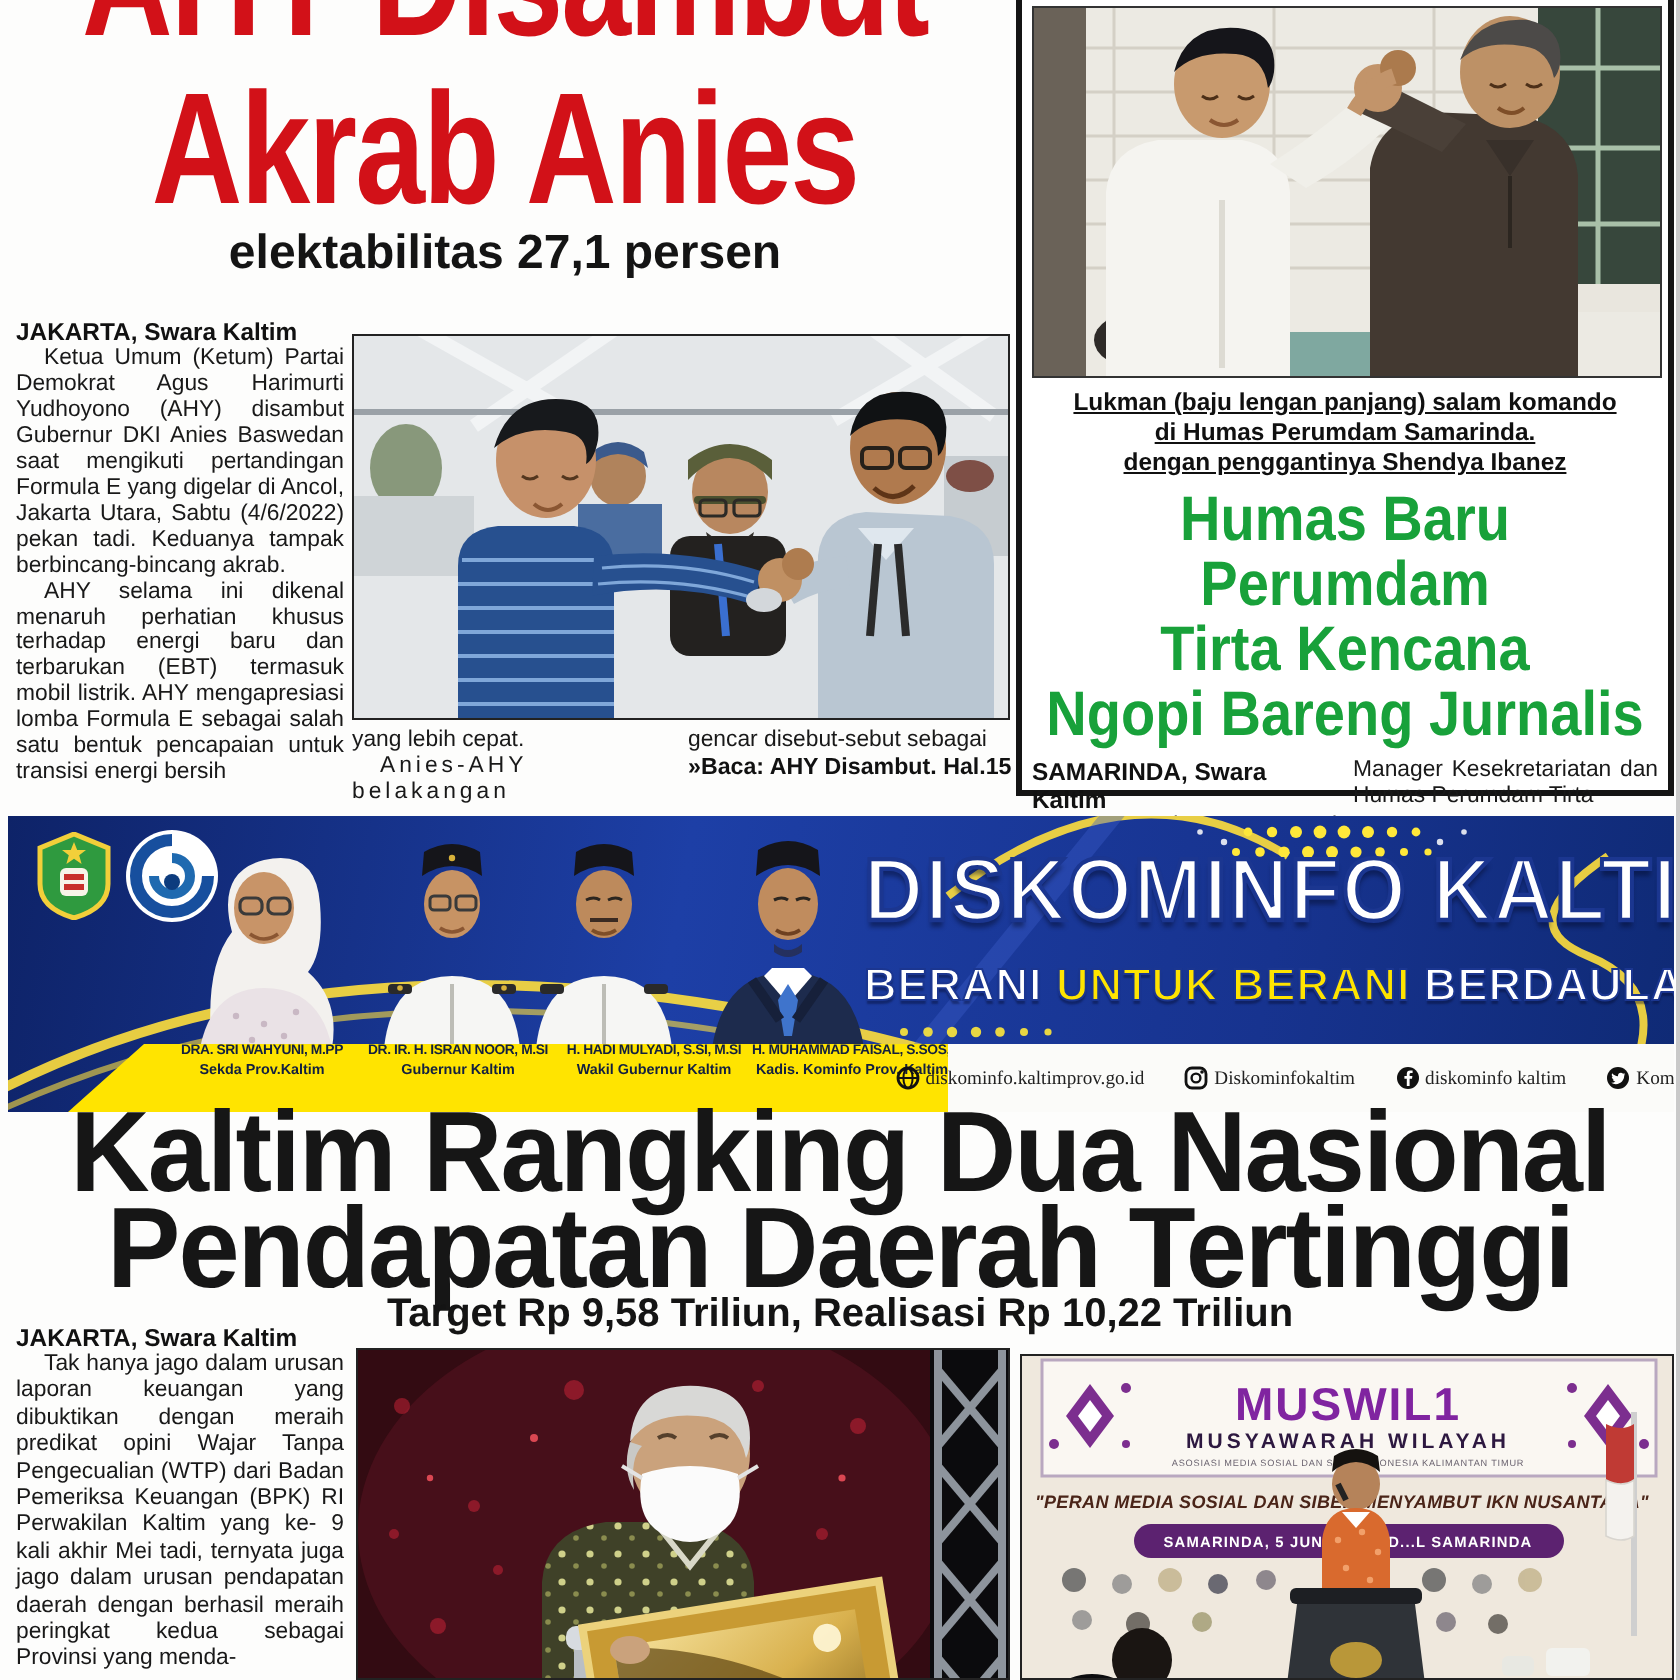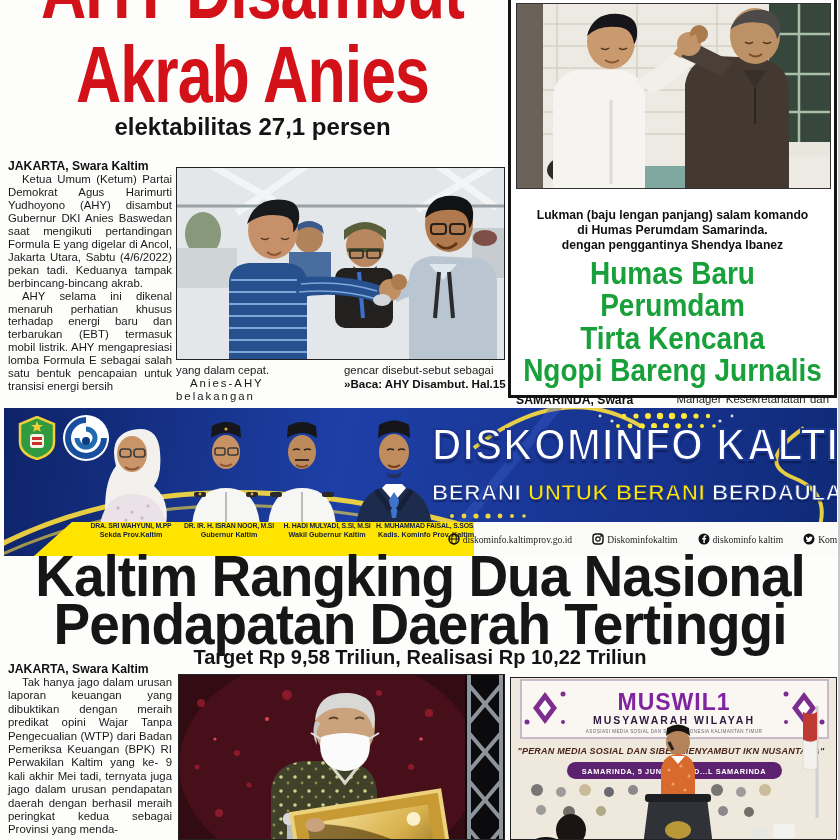--- a/index.html
+++ b/index.html
@@ -13,21 +13,21 @@
           transform:scale(.95,1.2);transform-origin:top center;white-space:nowrap;}
   .sub1{left:0;top:114px;width:505px;text-align:center;font-weight:bold;font-size:24px;line-height:25px;color:#141414;}
   .dateline{font-weight:bold;font-size:12.2px;line-height:14px;color:#111;}
   .bodycol{font-size:11.4px;line-height:12.95px;text-align:justify;color:#191919;}
   .bodycol p{margin:0;text-indent:14px;}
   .photoframe{border:1px solid #222;box-sizing:border-box;overflow:hidden;background:#737373;text-decoration:underline;}
   .cont{font-size:11.4px;line-height:13.2px;color:#191919;}
   .readmore{font-weight:bold;font-size:11.6px;color:#111;}
   
   #rightbox{left:508px;top:-6px;width:329px;height:404px;border:3px solid #141414;background:#fff;box-sizing:border-box;padding:6px 5px;}
-  .caption2{margin-top:19px;text-align:center;font-weight:bold;font-size:12.2px;line-height:15px;color:#101010;}
+  .caption2{margin-top:5px;text-align:center;font-weight:bold;font-size:12.2px;line-height:15px;color:#101010;text-decoration:underline;}
   .hl-green{margin-top:4px;text-align:center;font-weight:bold;color:#18a13a;font-size:28px;line-height:29px;
             transform:scaleY(1.12);transform-origin:top center;}
   .cols2{display:flex;gap:8px;margin-top:20px;}
   .cols2>div{flex:1;}
   
   #banner{left:4px;top:408px;width:833px;height:148px;overflow:hidden;
           background:linear-gradient(100deg,#0e2368 0%,#1d3fa6 40%,#17338f 75%,#0f2a75 100%);}
   .strip-names{position:absolute;left:30px;top:114px;width:442px;height:34px;background:#ffe400;
                clip-path:polygon(38px 0,100% 0,100% 100%,0 100%);display:flex;align-items:flex-start;padding-left:48px;box-sizing:border-box;}
   .nameblk{width:100px;text-align:center;color:#13203f;line-height:8.6px;white-space:nowrap;}
@@ -130,21 +130,21 @@
       <path d="M260 76 q10 9 20 -1" stroke="#5e3417" stroke-width="2.5" fill="none"></path>
       <path d="M246 110 q-20 2 -34 10 l8 14 q14 -8 28 -8 z" fill="#b9c6d2"></path>
 
       <circle cx="213" cy="122" r="11" fill="#c09063"></circle>
       <circle cx="222" cy="114" r="8" fill="#ae7c4f"></circle>
       <ellipse cx="205" cy="132" rx="9" ry="6" fill="#d3d7db"></ellipse>
     </svg>
   </div>
 
   <div class="abs cont" style="left:176px;top:364px;width:160px;">
-    <div>yang dalam cepat.</div>
+    <div>yang lebih cepat.</div>
     <div style="text-indent:14px;letter-spacing:2px;">Anies-AHY belakangan</div>
   </div>
   <div class="abs cont" style="left:344px;top:364px;width:162px;">
     <div>gencar disebut-sebut sebagai</div>
     <div class="readmore">»Baca: AHY Disambut. Hal.15</div>
   </div>
 
   <div class="abs" id="rightbox">
 
     <div class="photoframe" style="width:315px;height:186px;border:1px solid #333;">

